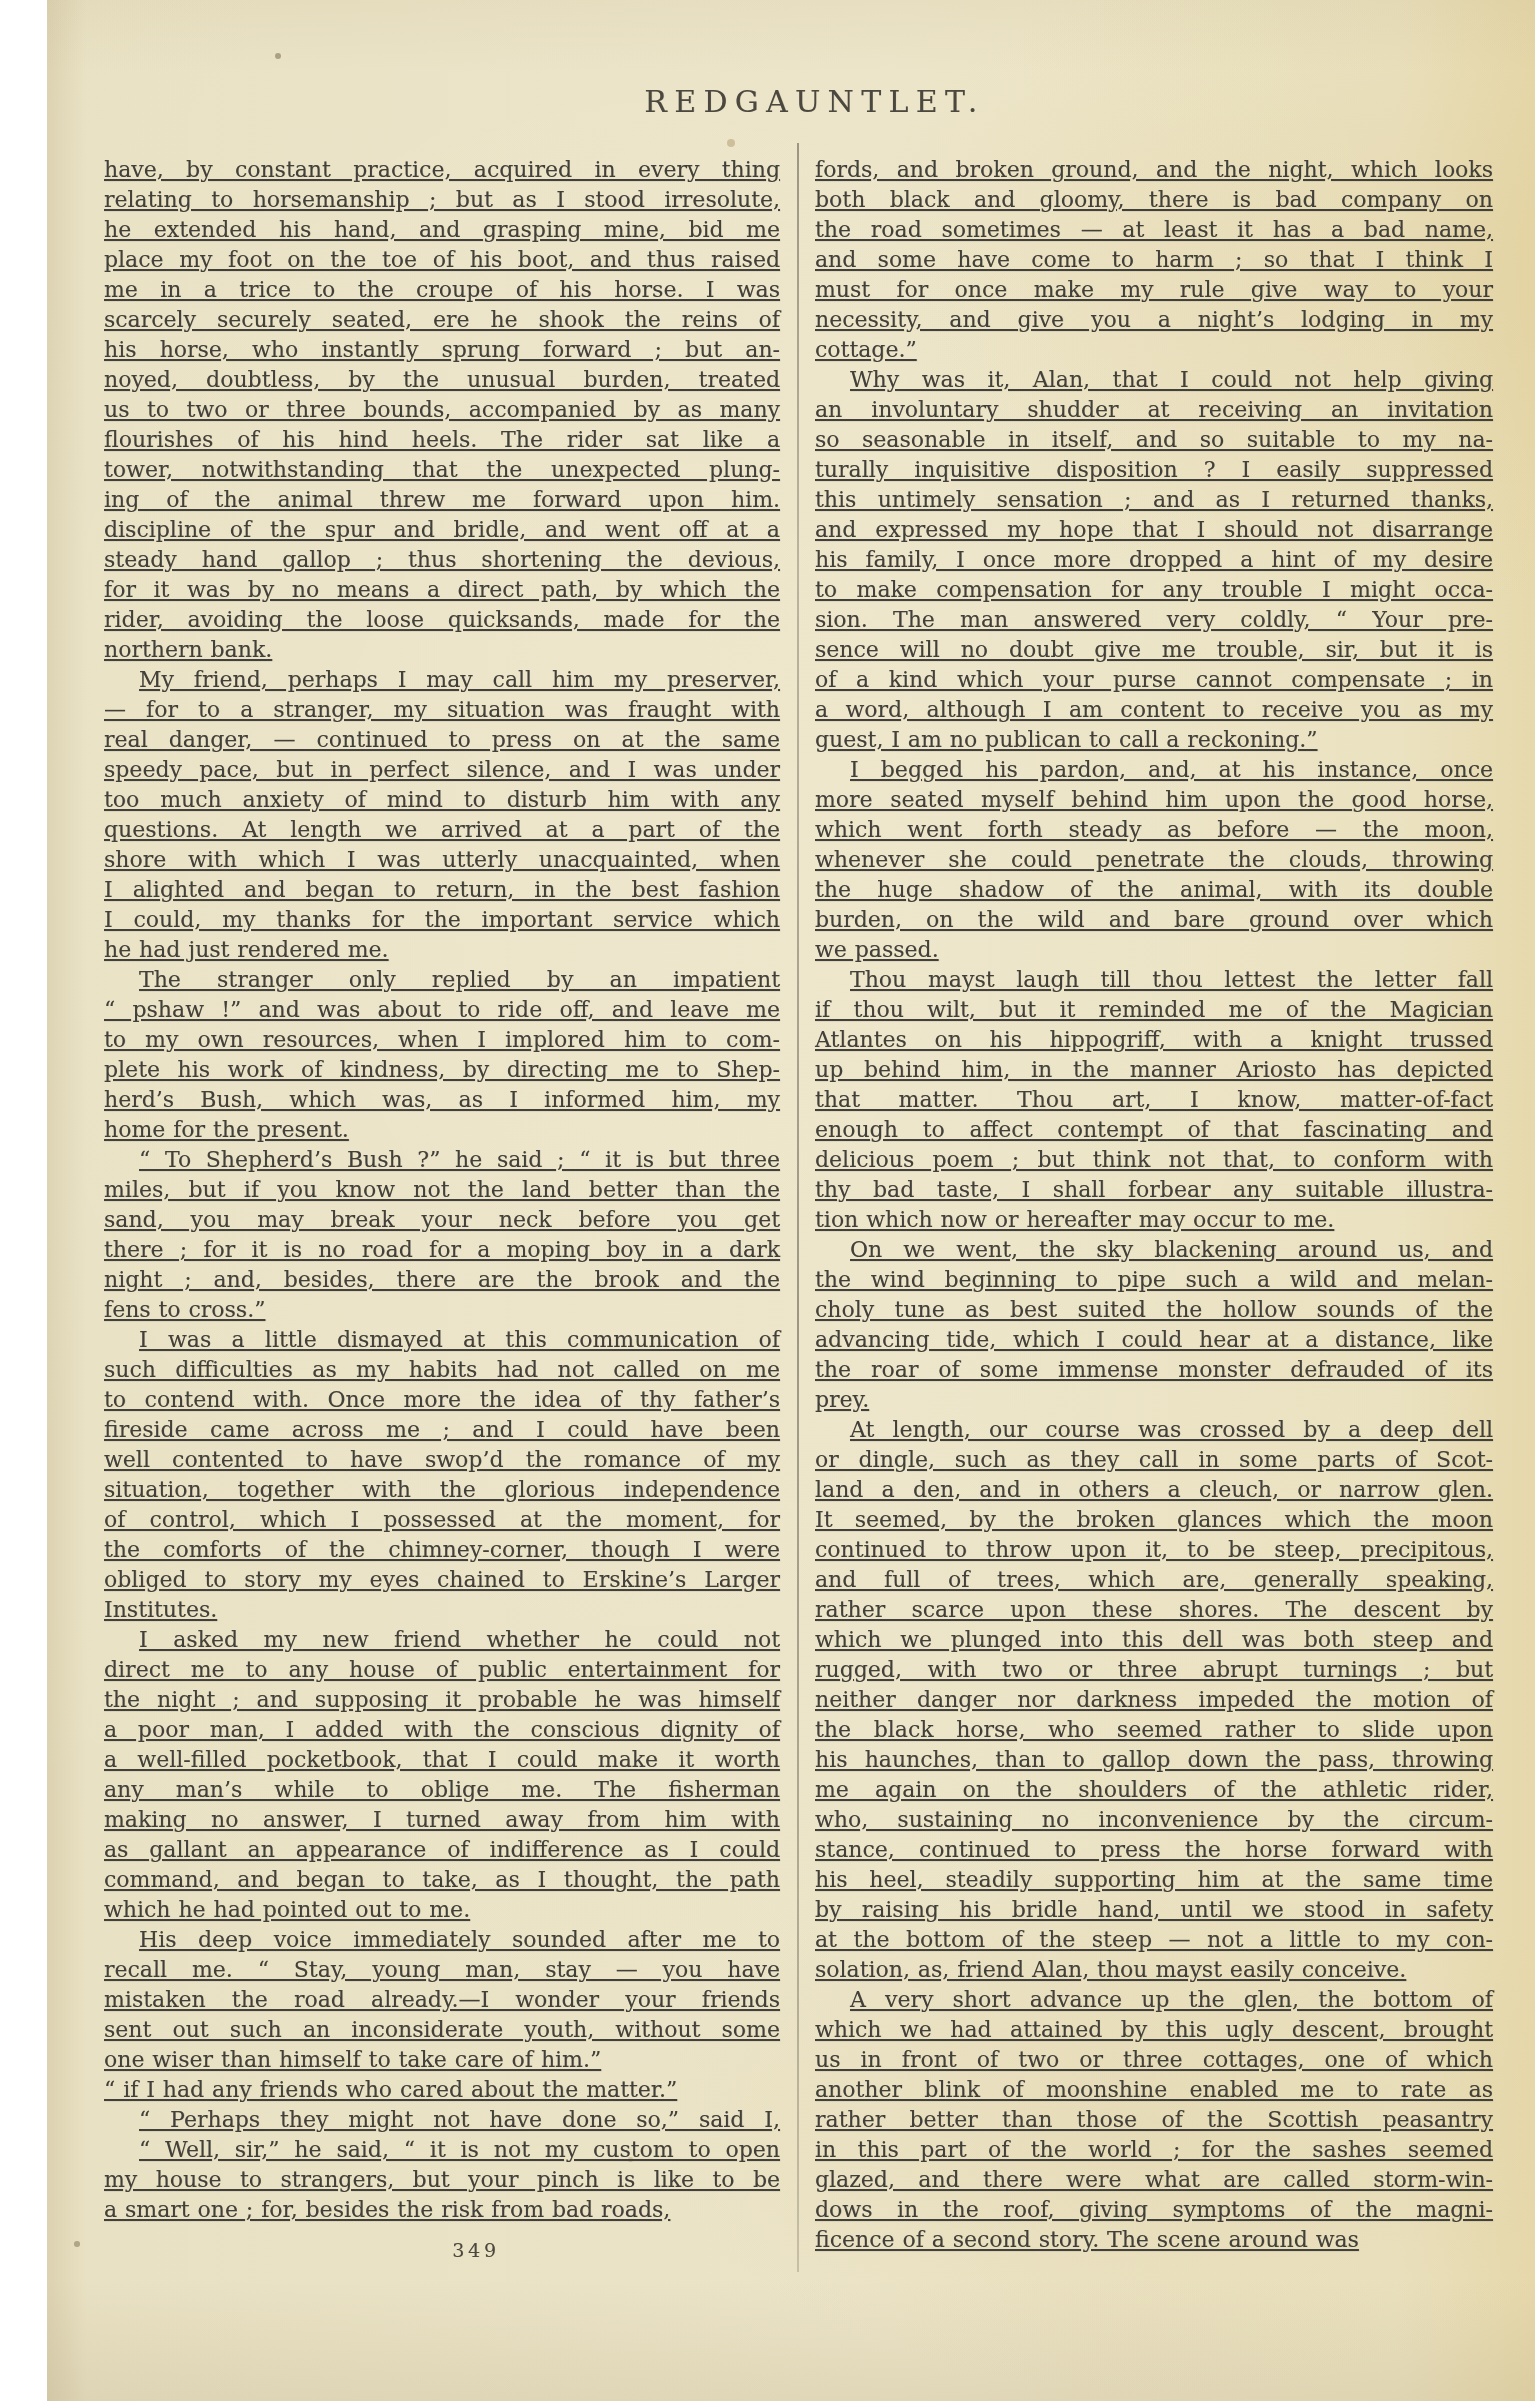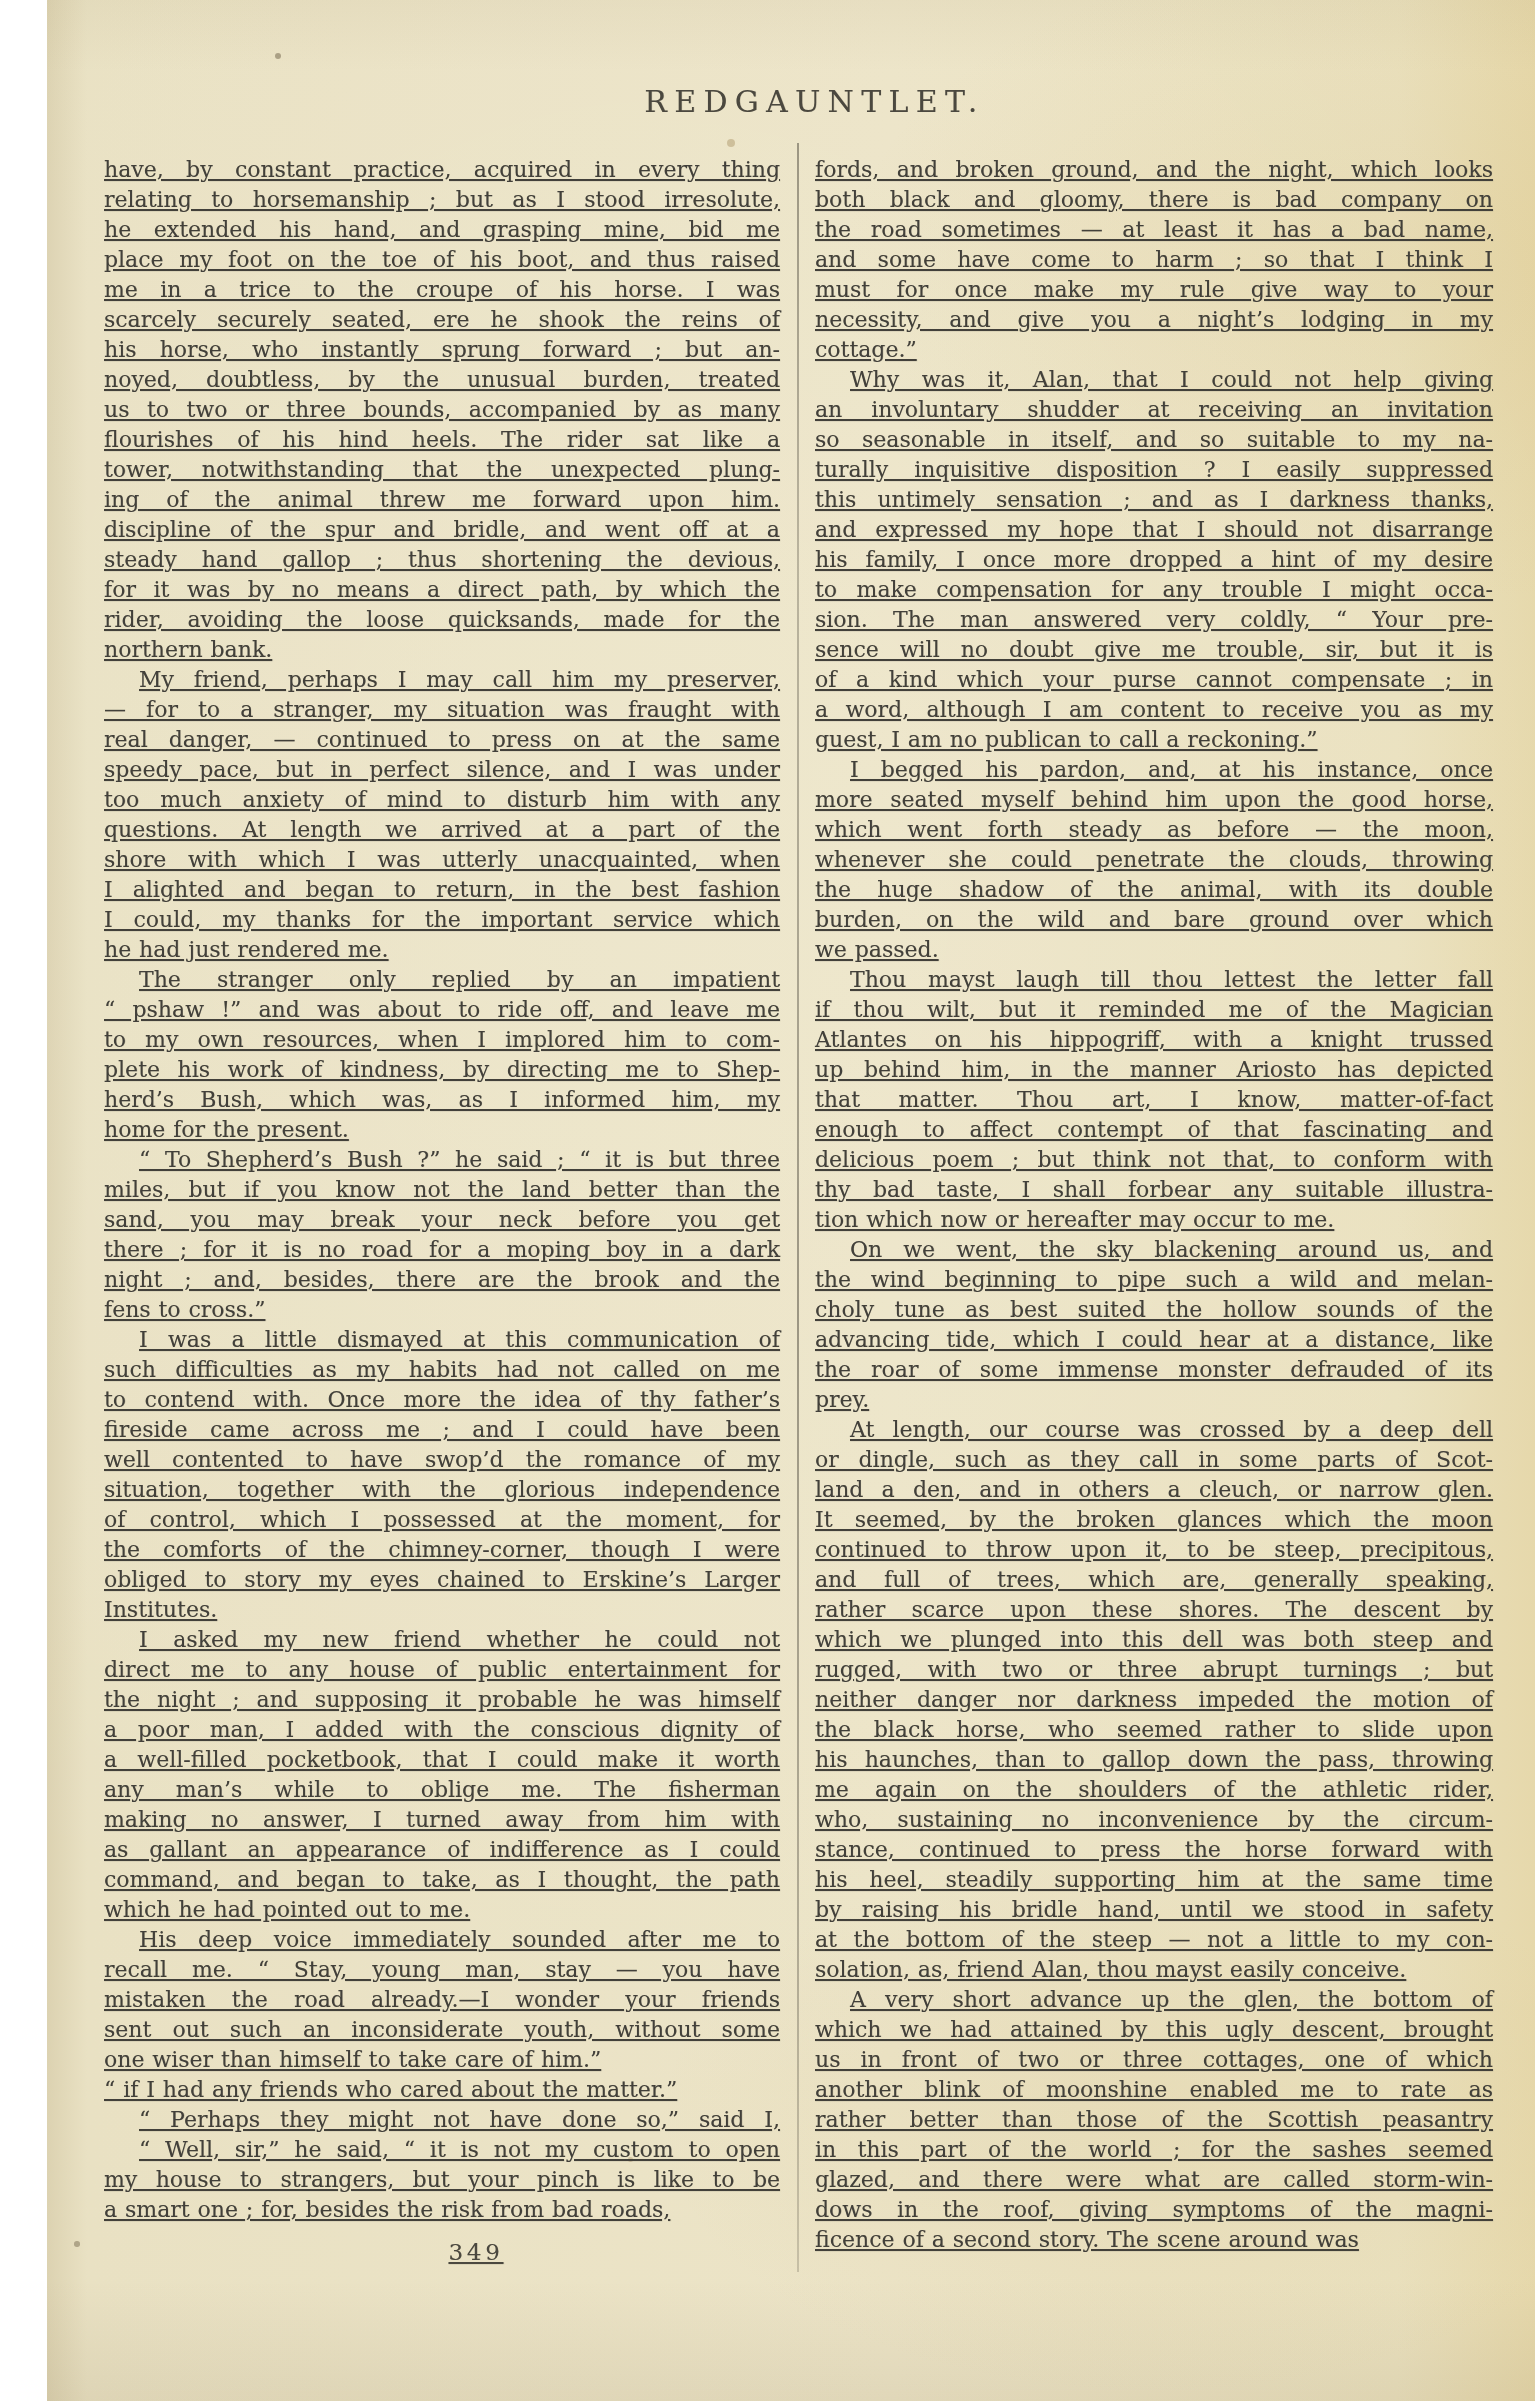--- a/index.html
+++ b/index.html
@@ -53,25 +53,24 @@
     text-align-last:justify;
     word-spacing:0.9px;
     text-shadow:0.3px 0.3px 0 rgba(60,55,45,0.30);
   }
   .line.last{text-align-last:left;}
   .line.indent{text-indent:35px;}
   .page-number{
     position:absolute;
     top:2239px;left:91px;width:676px;
     text-align:center;
-    font-size:23px;
+    font-size:19px;
     letter-spacing:3.7px;
     color:#4b483f;
     text-shadow:0.3px 0.3px 0 rgba(60,55,45,0.30);
-    text-decoration:underline;
   }
   .speck{position:absolute;border-radius:50%;}
   .speck-1{left:228px;top:53px;width:6.4px;height:6.4px;background:rgba(95,82,58,0.45);}
   .speck-2{left:680px;top:139px;width:8.2px;height:8.2px;background:rgba(150,120,70,0.35);}
   .speck-3{left:27.4px;top:2241px;width:5.5px;height:5.5px;background:rgba(95,82,58,0.40);}
   .speck-4{left:581px;top:2157px;width:4.6px;height:4.6px;background:rgba(150,120,70,0.30);}
 </style>
 </head>
 <body>
 
@@ -182,21 +181,21 @@
         <div class="line">and some have come to harm ; so that I think I</div>
         <div class="line">must for once make my rule give way to your</div>
         <div class="line">necessity, and give you a night’s lodging in my</div>
         <div class="line last">cottage.”</div>
       </div>
       <div class="para">
         <div class="line indent">Why was it, Alan, that I could not help giving</div>
         <div class="line">an involuntary shudder at receiving an invitation</div>
         <div class="line">so seasonable in itself, and so suitable to my na-</div>
         <div class="line">turally inquisitive disposition ? I easily suppressed</div>
-        <div class="line">this untimely sensation ; and as I darkness thanks,</div>
+        <div class="line">this untimely sensation ; and as I returned thanks,</div>
         <div class="line">and expressed my hope that I should not disarrange</div>
         <div class="line">his family, I once more dropped a hint of my desire</div>
         <div class="line">to make compensation for any trouble I might occa-</div>
         <div class="line">sion. The man answered very coldly, “ Your pre-</div>
         <div class="line">sence will no doubt give me trouble, sir, but it is</div>
         <div class="line">of a kind which your purse cannot compensate ; in</div>
         <div class="line">a word, although I am content to receive you as my</div>
         <div class="line last">guest, I am no publican to call a reckoning.”</div>
       </div>
       <div class="para">

